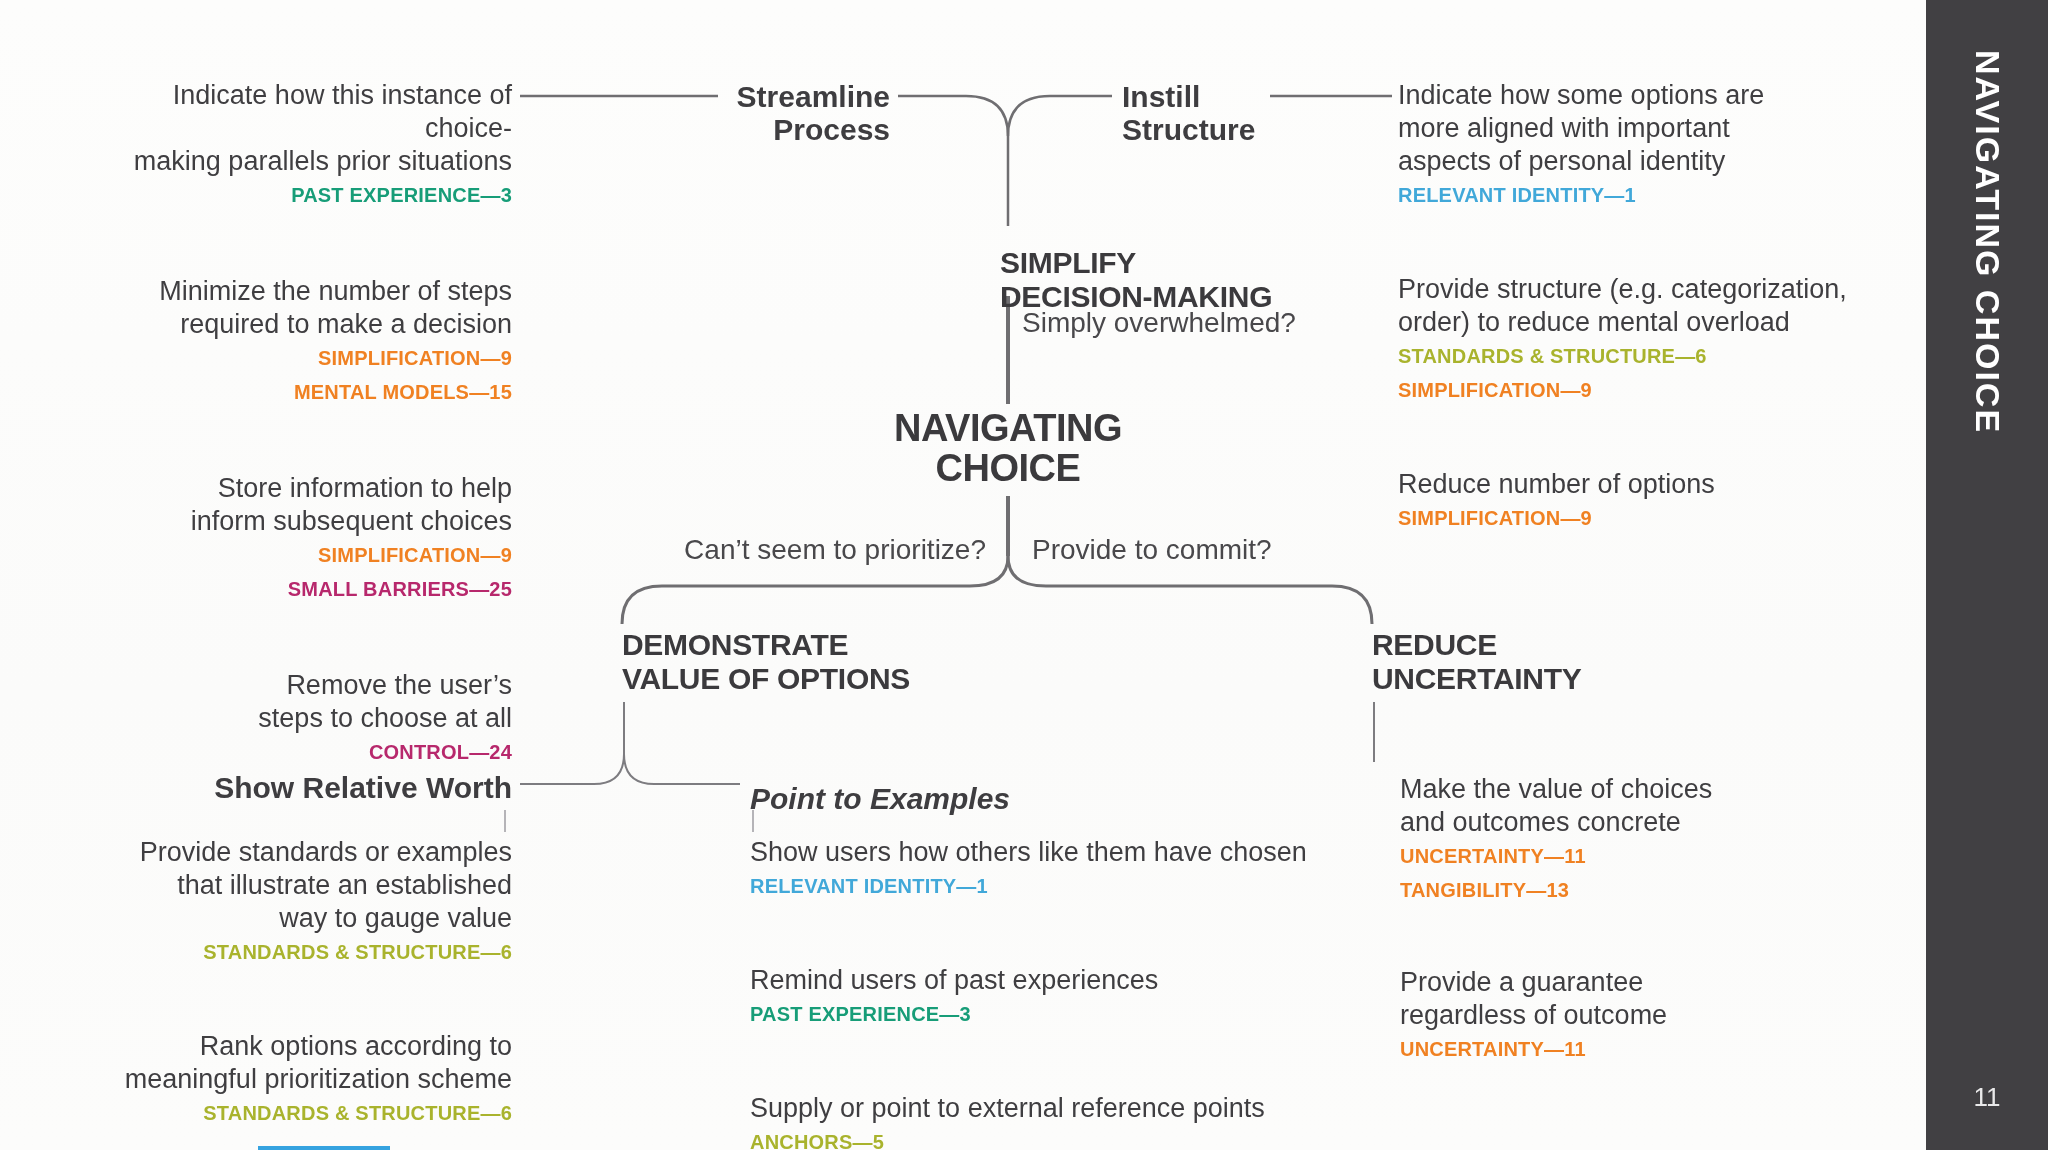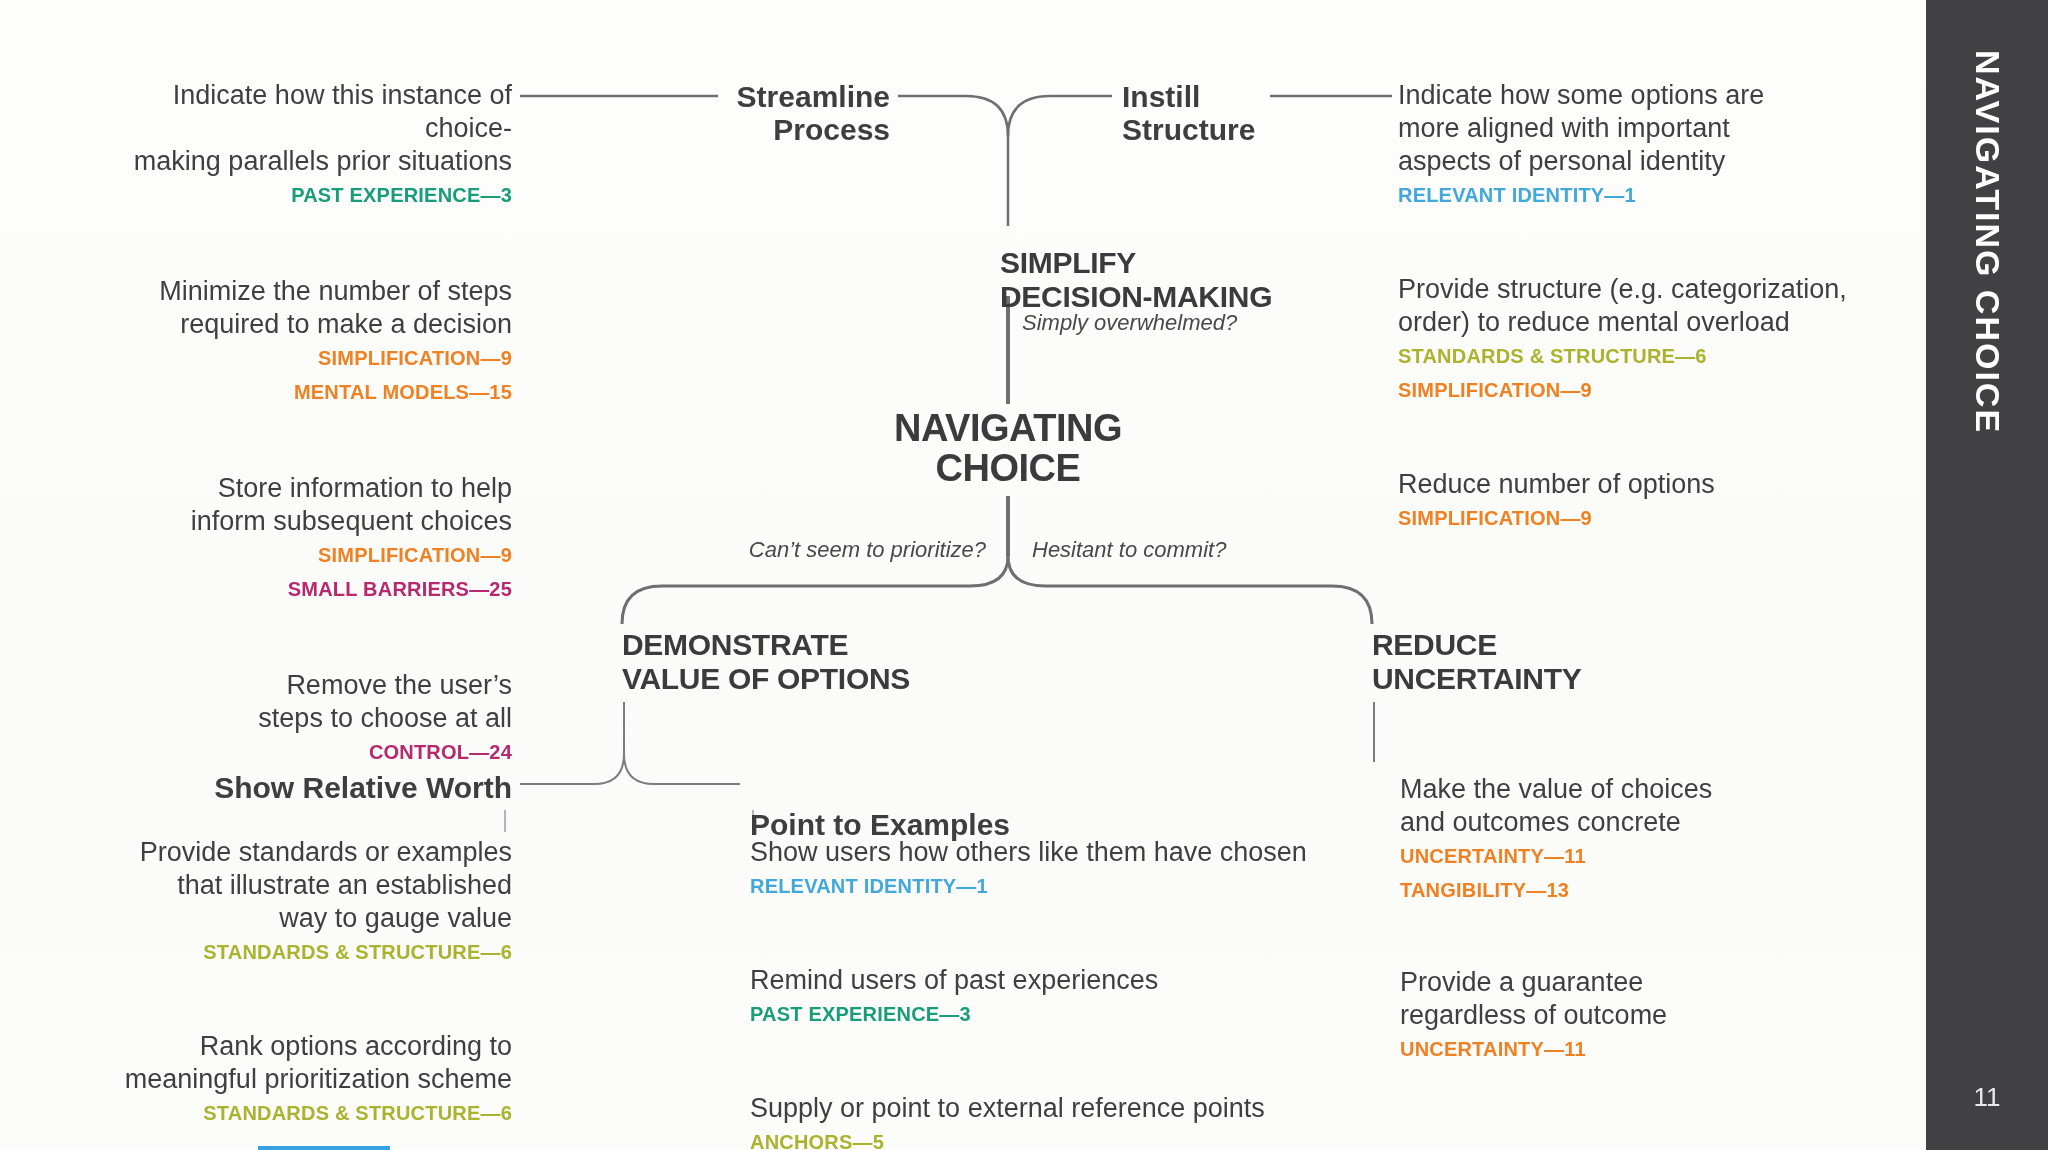--- a/index.html
+++ b/index.html
@@ -16,21 +16,21 @@
   .tblock.left{text-align:left;align-items:flex-start;}
   .text-item{margin-bottom:16px;}
   .gap14 .text-item{margin-bottom:14px;}
   .gap12 .text-item{margin-bottom:12px;margin-left:28px;}
   .item-line{font-size:27px;line-height:33px;color:#3f3e41;}
   .item-tag{font-size:20px;line-height:34px;font-weight:bold;letter-spacing:.2px;}
   
   .subhead{font-size:30px;line-height:33px;font-weight:700;color:#3e3d40;}
   .branchhead{font-size:30px;line-height:34px;font-weight:800;color:#3b3a3d;letter-spacing:-.3px;}
   .roothead{font-size:38px;line-height:40px;font-weight:800;color:#3b3a3d;text-align:center;letter-spacing:-.5px;}
-  .question{font-size:22px;line-height:32px;font-style:italic;color:#49484b;}
+  .question{font-size:28px;line-height:32px;color:#49484b;}
   
   .sidebar{position:absolute;left:1926px;top:0;width:122px;height:1150px;background:#414043;}
   .sidebar-title{
     position:absolute;top:50px;left:50%;transform:translateX(-50%);
     writing-mode:vertical-rl;font-size:34px;font-weight:800;letter-spacing:2px;
     color:#ffffff;white-space:nowrap;
   }
   .page-num{position:absolute;top:1082px;width:100%;text-align:center;font-size:26px;color:#e9e9ea;}
   .blue-strip{position:absolute;left:258px;top:1146px;width:132px;height:4px;background:#36a3e0;}
 </style>
@@ -125,35 +125,35 @@
   </div>
 
   <div class="abs question" style="left:1022px;top:307px;">Simply overwhelmed?</div>
 
   <div class="abs roothead" style="left:808px;top:408px;width:400px;">
     <div>NAVIGATING</div>
     <div>CHOICE</div>
   </div>
 
   <div class="abs question" style="right:1062px;top:534px;text-align:right;">Can’t seem to prioritize?</div>
-  <div class="abs question" style="left:1032px;top:534px;">Hesitant to commit?</div>
+  <div class="abs question" style="left:1032px;top:534px;">Provide to commit?</div>
 
   <div class="abs branchhead" style="left:622px;top:628px;">
     <div>DEMONSTRATE</div>
     <div>VALUE OF OPTIONS</div>
   </div>
 
   <div class="abs branchhead" style="left:1372px;top:628px;">
     <div>REDUCE</div>
     <div>UNCERTAINTY</div>
   </div>
 
   <div class="abs subhead" style="right:1536px;top:771px;text-align:right;">Show Relative Worth</div>
 
-  <div class="abs subhead" style="left:750px;top:808px;">Point to Examples</div>
+  <div class="abs subhead" style="left:750px;top:782px;font-style:italic;">Point to Examples</div>
 
   <div class="abs tblock right gap14" style="right:1536px;top:836px;width:430px;">
       <div class="text-item">
         <div class="item-line">Provide standards or examples</div>
         <div class="item-line">that illustrate an established</div>
         <div class="item-line">way to gauge value</div>
         <div class="item-tag" style="color: rgb(169, 179, 45);">STANDARDS &amp; STRUCTURE—6</div>
       </div>
       <div class="text-item">
         <div class="item-line">Rank options according to</div>

